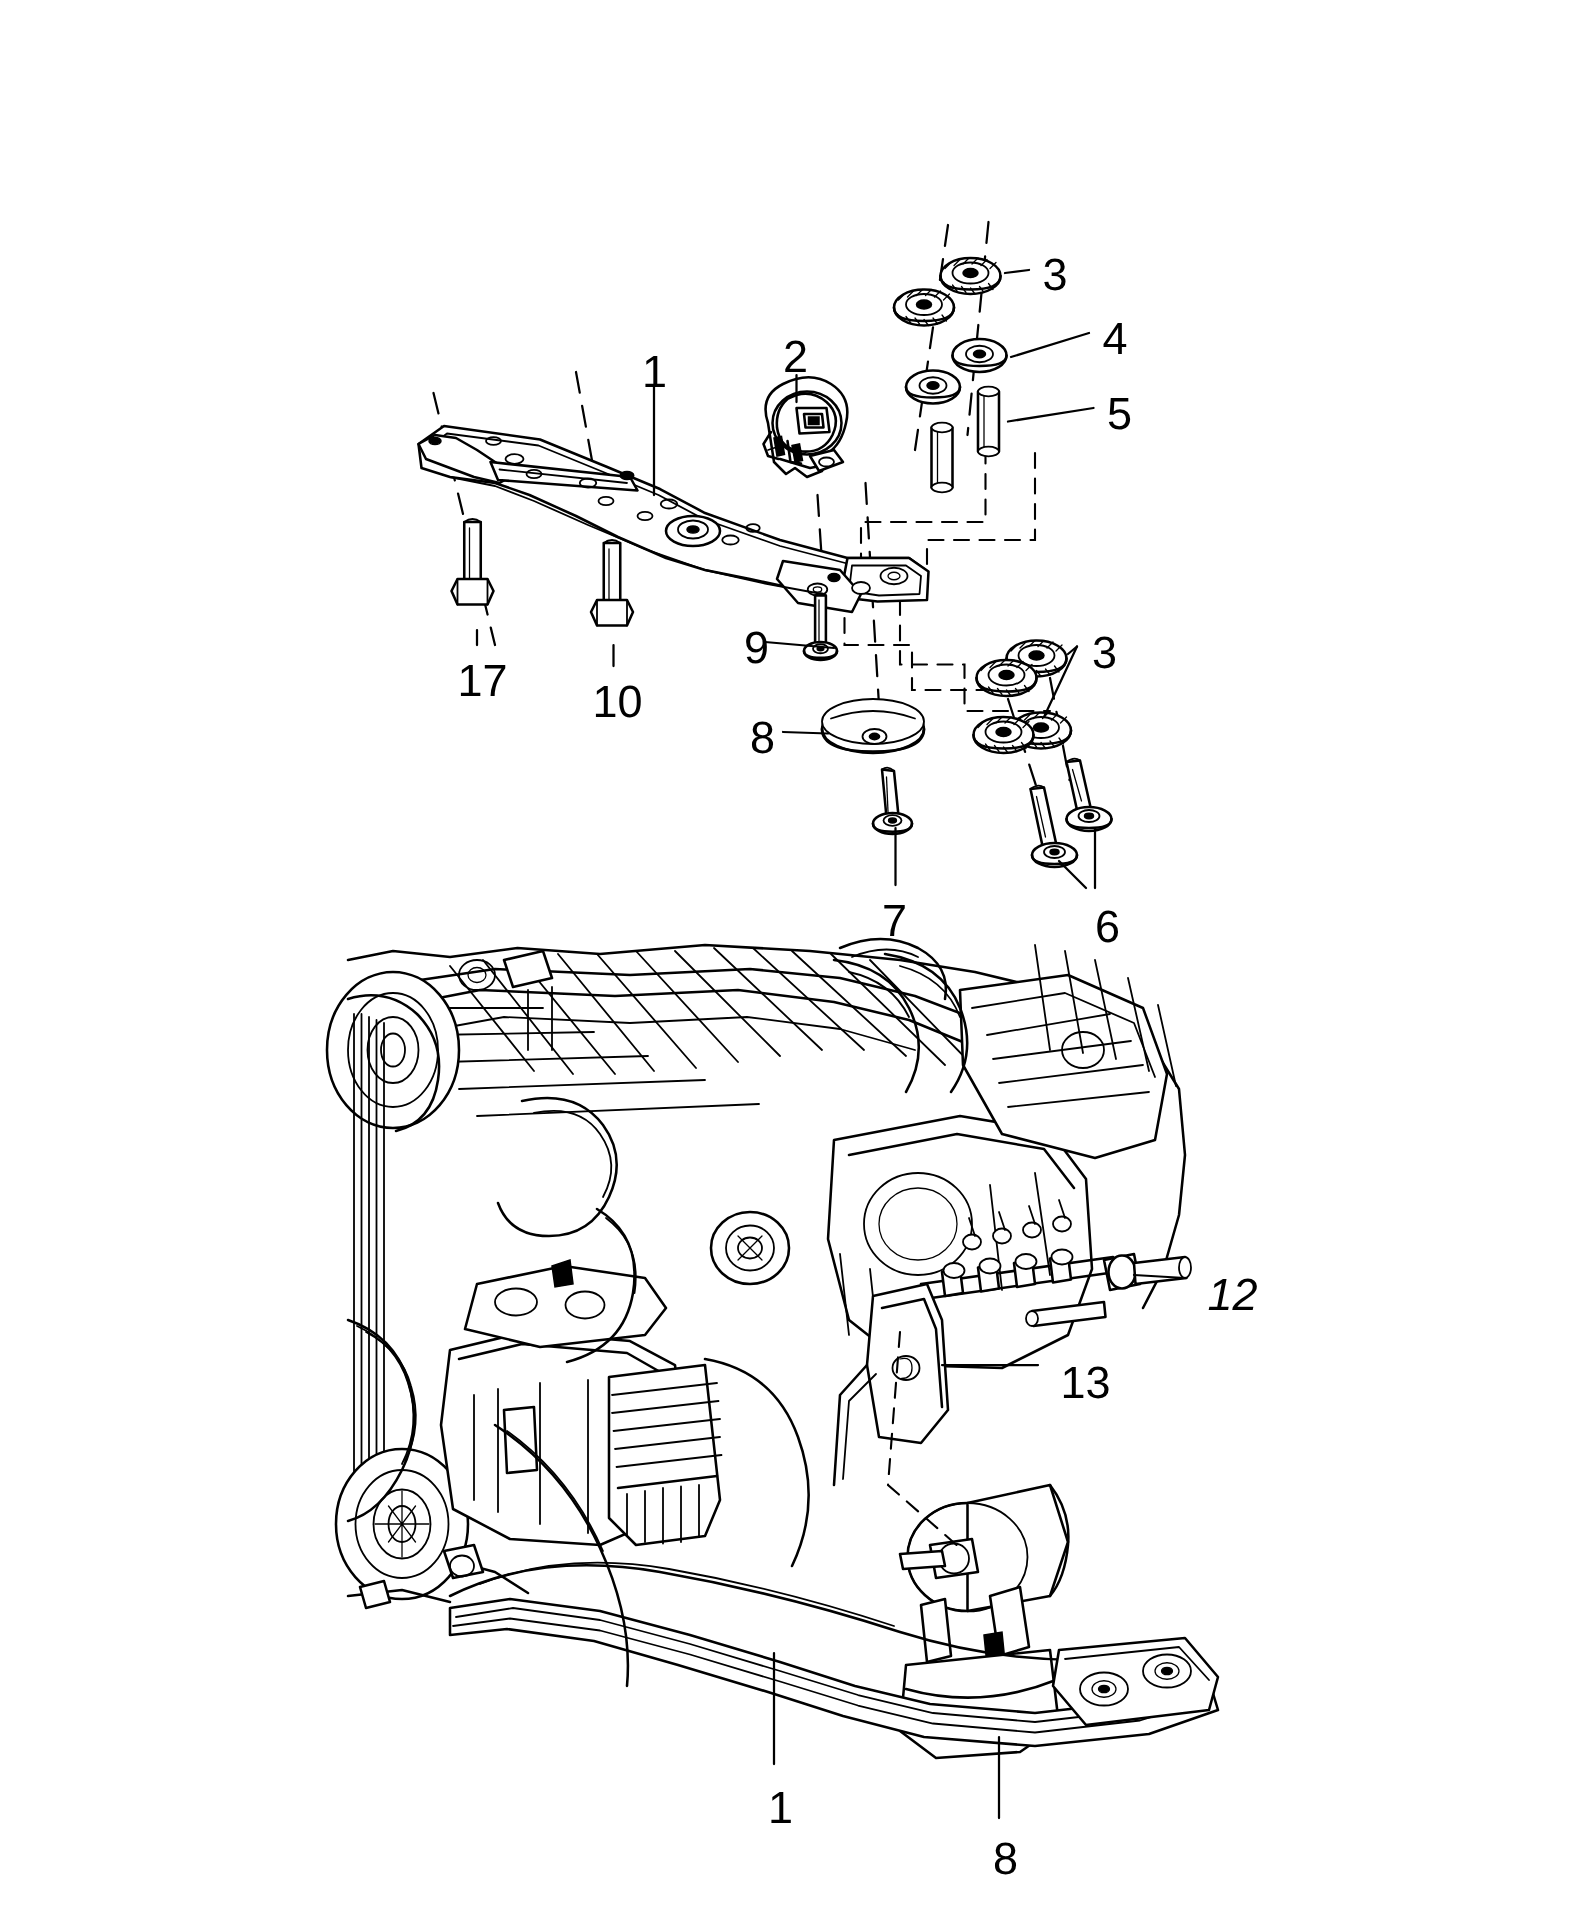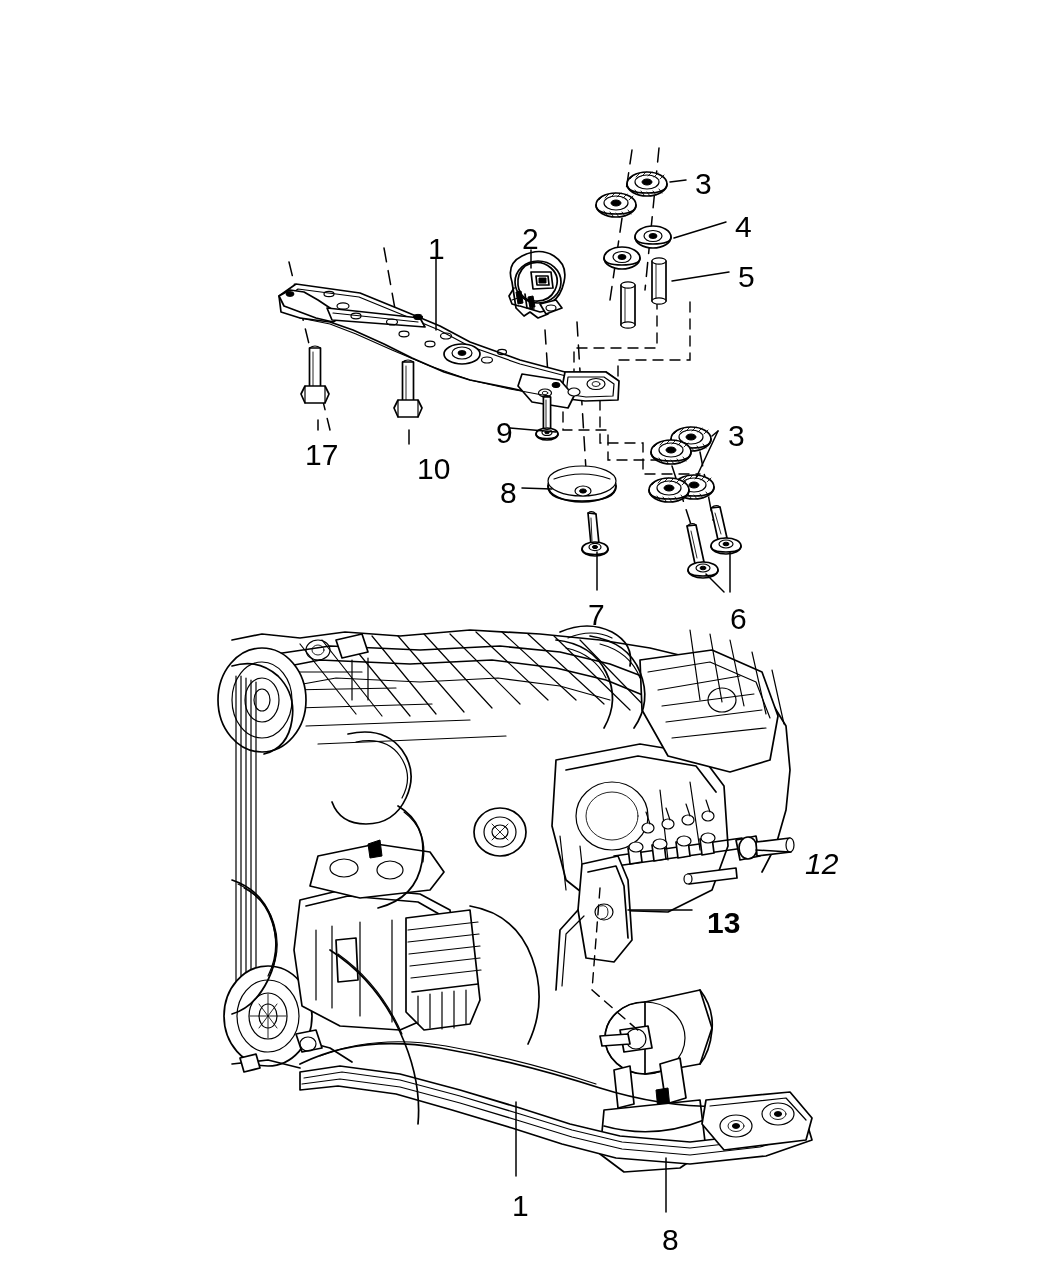--- a/index.html
+++ b/index.html
@@ -475,21 +475,21 @@
 
   <span class="callout-num" style="left:428px; top:234px;">1</span>
   <span class="callout-num" style="left:522px; top:224px;">2</span>
   <span class="callout-num" style="left:695px; top:169px;">3</span>
   <span class="callout-num" style="left:735px; top:212px;">4</span>
   <span class="callout-num" style="left:738px; top:262px;">5</span>
   <span class="callout-num" style="left:728px; top:421px;">3</span>
   <span class="callout-num" style="left:496px; top:418px;">9</span>
   <span class="callout-num" style="left:500px; top:478px;">8</span>
   <span class="callout-num" style="left:305px; top:440px;">17</span>
-  <span class="callout-num" style="left:417px; top:454px;">10</span>
+  <span class="callout-num" style="left:395px; top:454px;">10</span>
   <span class="callout-num" style="left:588px; top:600px;">7</span>
   <span class="callout-num" style="left:730px; top:604px;">6</span>
   <span class="callout-num" style="left:805px; top:849px;font-style:italic;">12</span>
-  <span class="callout-num" style="left:707px; top:908px;font-weight:bold;">13</span>
+  <span class="callout-num" style="left:707px; top:908px;">13</span>
   <span class="callout-num" style="left:512px; top:1191px;">1</span>
   <span class="callout-num" style="left:662px; top:1225px;">8</span>
 
 </div>
 
 </body></html>

